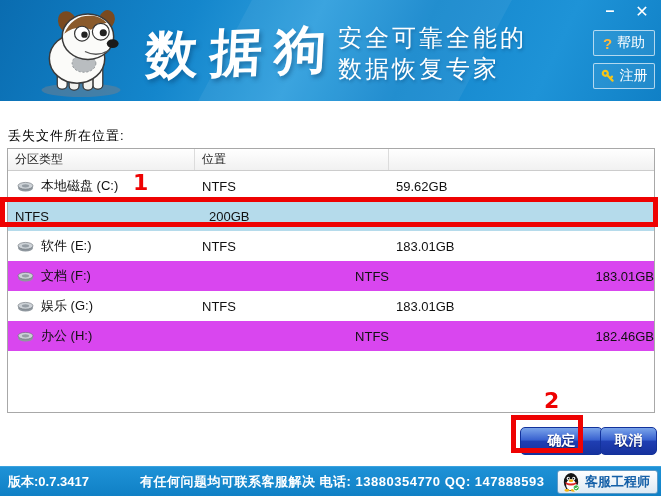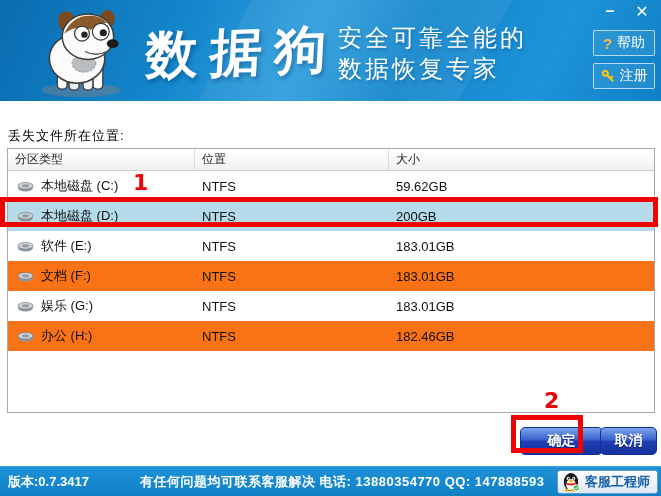--- a/index.html
+++ b/index.html
@@ -64,21 +64,21 @@
     border-bottom:1px solid #cccccc;
   }
   .th {
     font-size:12px; color:#222222; display:flex; align-items:center;
     padding-left:7px; border-right:1px solid #dcdcdc; cursor:pointer;
   }
   .th:nth-child(1){ width:187px; }
   .th:nth-child(2){ width:194px; }
   .th:nth-child(3){ flex:1; border-right:none; }
   .trow { display:flex; height:30px; align-items:center; font-size:13px; color:#111111; cursor:pointer; }
-  .trow.alt { background:#f97316; }
+  .trow.alt { background:#d946ef;text-align:right; }
   .trow.selected { background:#b5dbeb; }
   .td-name { width:187px; display:flex; align-items:center; gap:7px; padding-left:9px; }
   .td-type { width:194px; padding-left:7px; }
   .td-size { flex:1; padding-left:7px; }
   .disk-ico { width:17px; height:12px; flex:0 0 auto; }
 
   
   .dlg-btn {
     position:absolute; height:28px; border:1px solid #12329b; border-radius:5px;
     background:linear-gradient(180deg,#7aa4ea 0%,#3a63d0 45%,#1f3eb2 52%,#16329e 100%);
@@ -179,44 +179,35 @@
       <span>注册</span>
     </div>
   </div>
 
   <div class="section-label">丢失文件所在位置:</div>
 
   <div class="drive-table">
     <div class="thead">
       <div class="th">分区类型</div>
       <div class="th">位置</div>
-      <div class="th">大小</div>
     </div>
     <div>
         <div class="trow">
       <div class="td-name">
         <svg class="disk-ico" viewBox="0 0 17 12">
           <ellipse cx="8.5" cy="8" rx="7.5" ry="3.4" fill="#8f979e"></ellipse>
           <ellipse cx="8.5" cy="5.8" rx="7.5" ry="3.4" fill="#ccd1d6" stroke="#666d73" stroke-width="0.6"></ellipse>
           <ellipse cx="8.5" cy="5.8" rx="3.6" ry="1.6" fill="#959da4"></ellipse>
         </svg>
         <span>本地磁盘 (C:)</span>
       </div>
       <div class="td-type">NTFS</div>
       <div class="td-size">59.62GB</div>
     </div>
         <div class="trow selected">
-      <div class="td-name">
-        <svg class="disk-ico" viewBox="0 0 17 12">
-          <ellipse cx="8.5" cy="8" rx="7.5" ry="3.4" fill="#8f979e"></ellipse>
-          <ellipse cx="8.5" cy="5.8" rx="7.5" ry="3.4" fill="#ccd1d6" stroke="#666d73" stroke-width="0.6"></ellipse>
-          <ellipse cx="8.5" cy="5.8" rx="3.6" ry="1.6" fill="#959da4"></ellipse>
-        </svg>
-        <span>本地磁盘 (D:)</span>
-      </div>
       <div class="td-type">NTFS</div>
       <div class="td-size">200GB</div>
     </div>
         <div class="trow">
       <div class="td-name">
         <svg class="disk-ico" viewBox="0 0 17 12">
           <ellipse cx="8.5" cy="8" rx="7.5" ry="3.4" fill="#8f979e"></ellipse>
           <ellipse cx="8.5" cy="5.8" rx="7.5" ry="3.4" fill="#ccd1d6" stroke="#666d73" stroke-width="0.6"></ellipse>
           <ellipse cx="8.5" cy="5.8" rx="3.6" ry="1.6" fill="#959da4"></ellipse>
         </svg>

